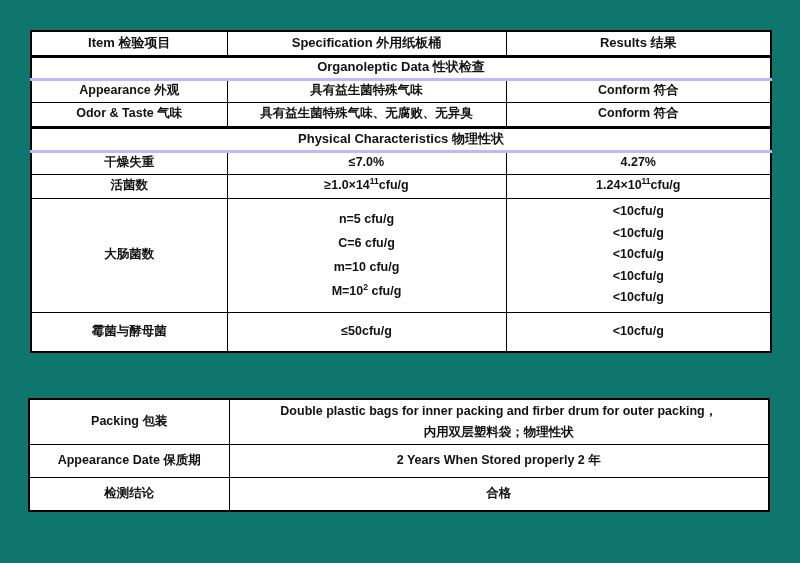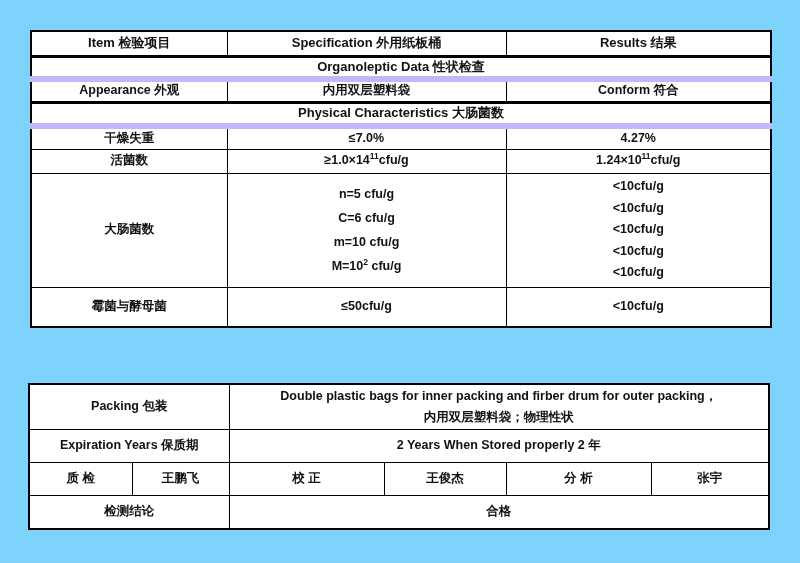--- a/index.html
+++ b/index.html
@@ -1,46 +1,46 @@
 <!DOCTYPE html>
 <html><head>
 <meta charset="utf-8">
 <style>
   * { margin: 0; padding: 0; box-sizing: border-box; }
   html, body { background: #ffffff; }
   .page {
     position: relative;
     width: 800px;
     height: 563px;
-    background: #7dd3fc;
+    background: #0f766e;
     font-family: "Liberation Sans", "DejaVu Sans", sans-serif;
     font-weight: 700;
     color: #111111;
     overflow: hidden;
   }
   table {
     border-collapse: collapse;
     table-layout: fixed;
     position: absolute;
     background: #ffffff;
   }
   #table1 { left: 30px; top: 30px; width: 740px; }
-  #table2 { left: 28px; top: 383px; width: 740px; }
+  #table2 { left: 28px; top: 398px; width: 740px; }
   td {
     border: 1.5px solid #000000;
     text-align: center;
     vertical-align: middle;
     font-size: 12.5px;
     padding: 0 4px;
     line-height: 1.25;
   }
   #table1, #table2 { border: 2.5px solid #000000; }
   tr.section td {
     border-top: 3px solid #000000;
-    border-bottom: 6px solid #c4b5fd;
+    border-bottom: 3px solid #c4b5fd;
     font-size: 13px;
   }
   tr.hdr td { font-size: 13px; }
   sup { font-size: 8.5px; font-weight: 700; vertical-align: super; line-height: 0; }
   .multiline div { line-height: 24px; }
   .resline div { line-height: 21.5px; }
   .packline { line-height: 21px; }
 </style>
 </head>
 <body>
@@ -57,25 +57,30 @@
         <tr class="hdr" style="height:25px">
       <td>Item 检验项目</td>
       <td>Specification 外用纸板桶</td>
       <td>Results 结果</td>
     </tr>
     <tr class="section" style="height:23px">
       <td colspan="3">Organoleptic Data 性状检查</td>
     </tr>
     <tr style="height:23px">
       <td>Appearance 外观</td>
-      <td>内用双层塑料袋</td>
+      <td>具有益生菌特殊气味</td>
+      <td>Conform 符合</td>
+    </tr>
+    <tr style="height:25px">
+      <td>Odor &amp; Taste 气味</td>
+      <td>具有益生菌特殊气味、无腐败、无异臭</td>
       <td>Conform 符合</td>
     </tr>
     <tr class="section" style="height:24px">
-      <td colspan="3">Physical Characteristics 大肠菌数</td>
+      <td colspan="3">Physical Characteristics 物理性状</td>
     </tr>
     <tr style="height:23px">
       <td>干燥失重</td>
       <td>≤7.0%</td>
       <td>4.27%</td>
     </tr>
     <tr style="height:24px">
       <td>活菌数</td>
       <td><span>≥1.0×14</span><sup>11</sup><span>cfu/g</span></td>
       <td><span>1.24×10</span><sup>11</sup><span>cfu/g</span></td>
@@ -115,30 +120,22 @@
     </colgroup>
     <tbody>
         <tr style="height:45px">
       <td colspan="2">Packing 包装</td>
       <td colspan="4">
         <div class="packline">Double plastic bags for inner packing and firber drum for outer packing，</div>
         <div class="packline">内用双层塑料袋；物理性状</div>
       </td>
     </tr>
     <tr style="height:33px">
-      <td colspan="2">Expiration Years 保质期</td>
+      <td colspan="2">Appearance Date 保质期</td>
       <td colspan="4">2 Years When Stored properly 2 年</td>
-    </tr>
-    <tr style="height:33px">
-      <td>质 检</td>
-      <td>王鹏飞</td>
-      <td>校 正</td>
-      <td>王俊杰</td>
-      <td>分 析</td>
-      <td>张宇</td>
     </tr>
     <tr style="height:34px">
       <td colspan="2">检测结论</td>
       <td colspan="4">合格</td>
     </tr>
   </tbody>
     </table>
 
 </div>
 

